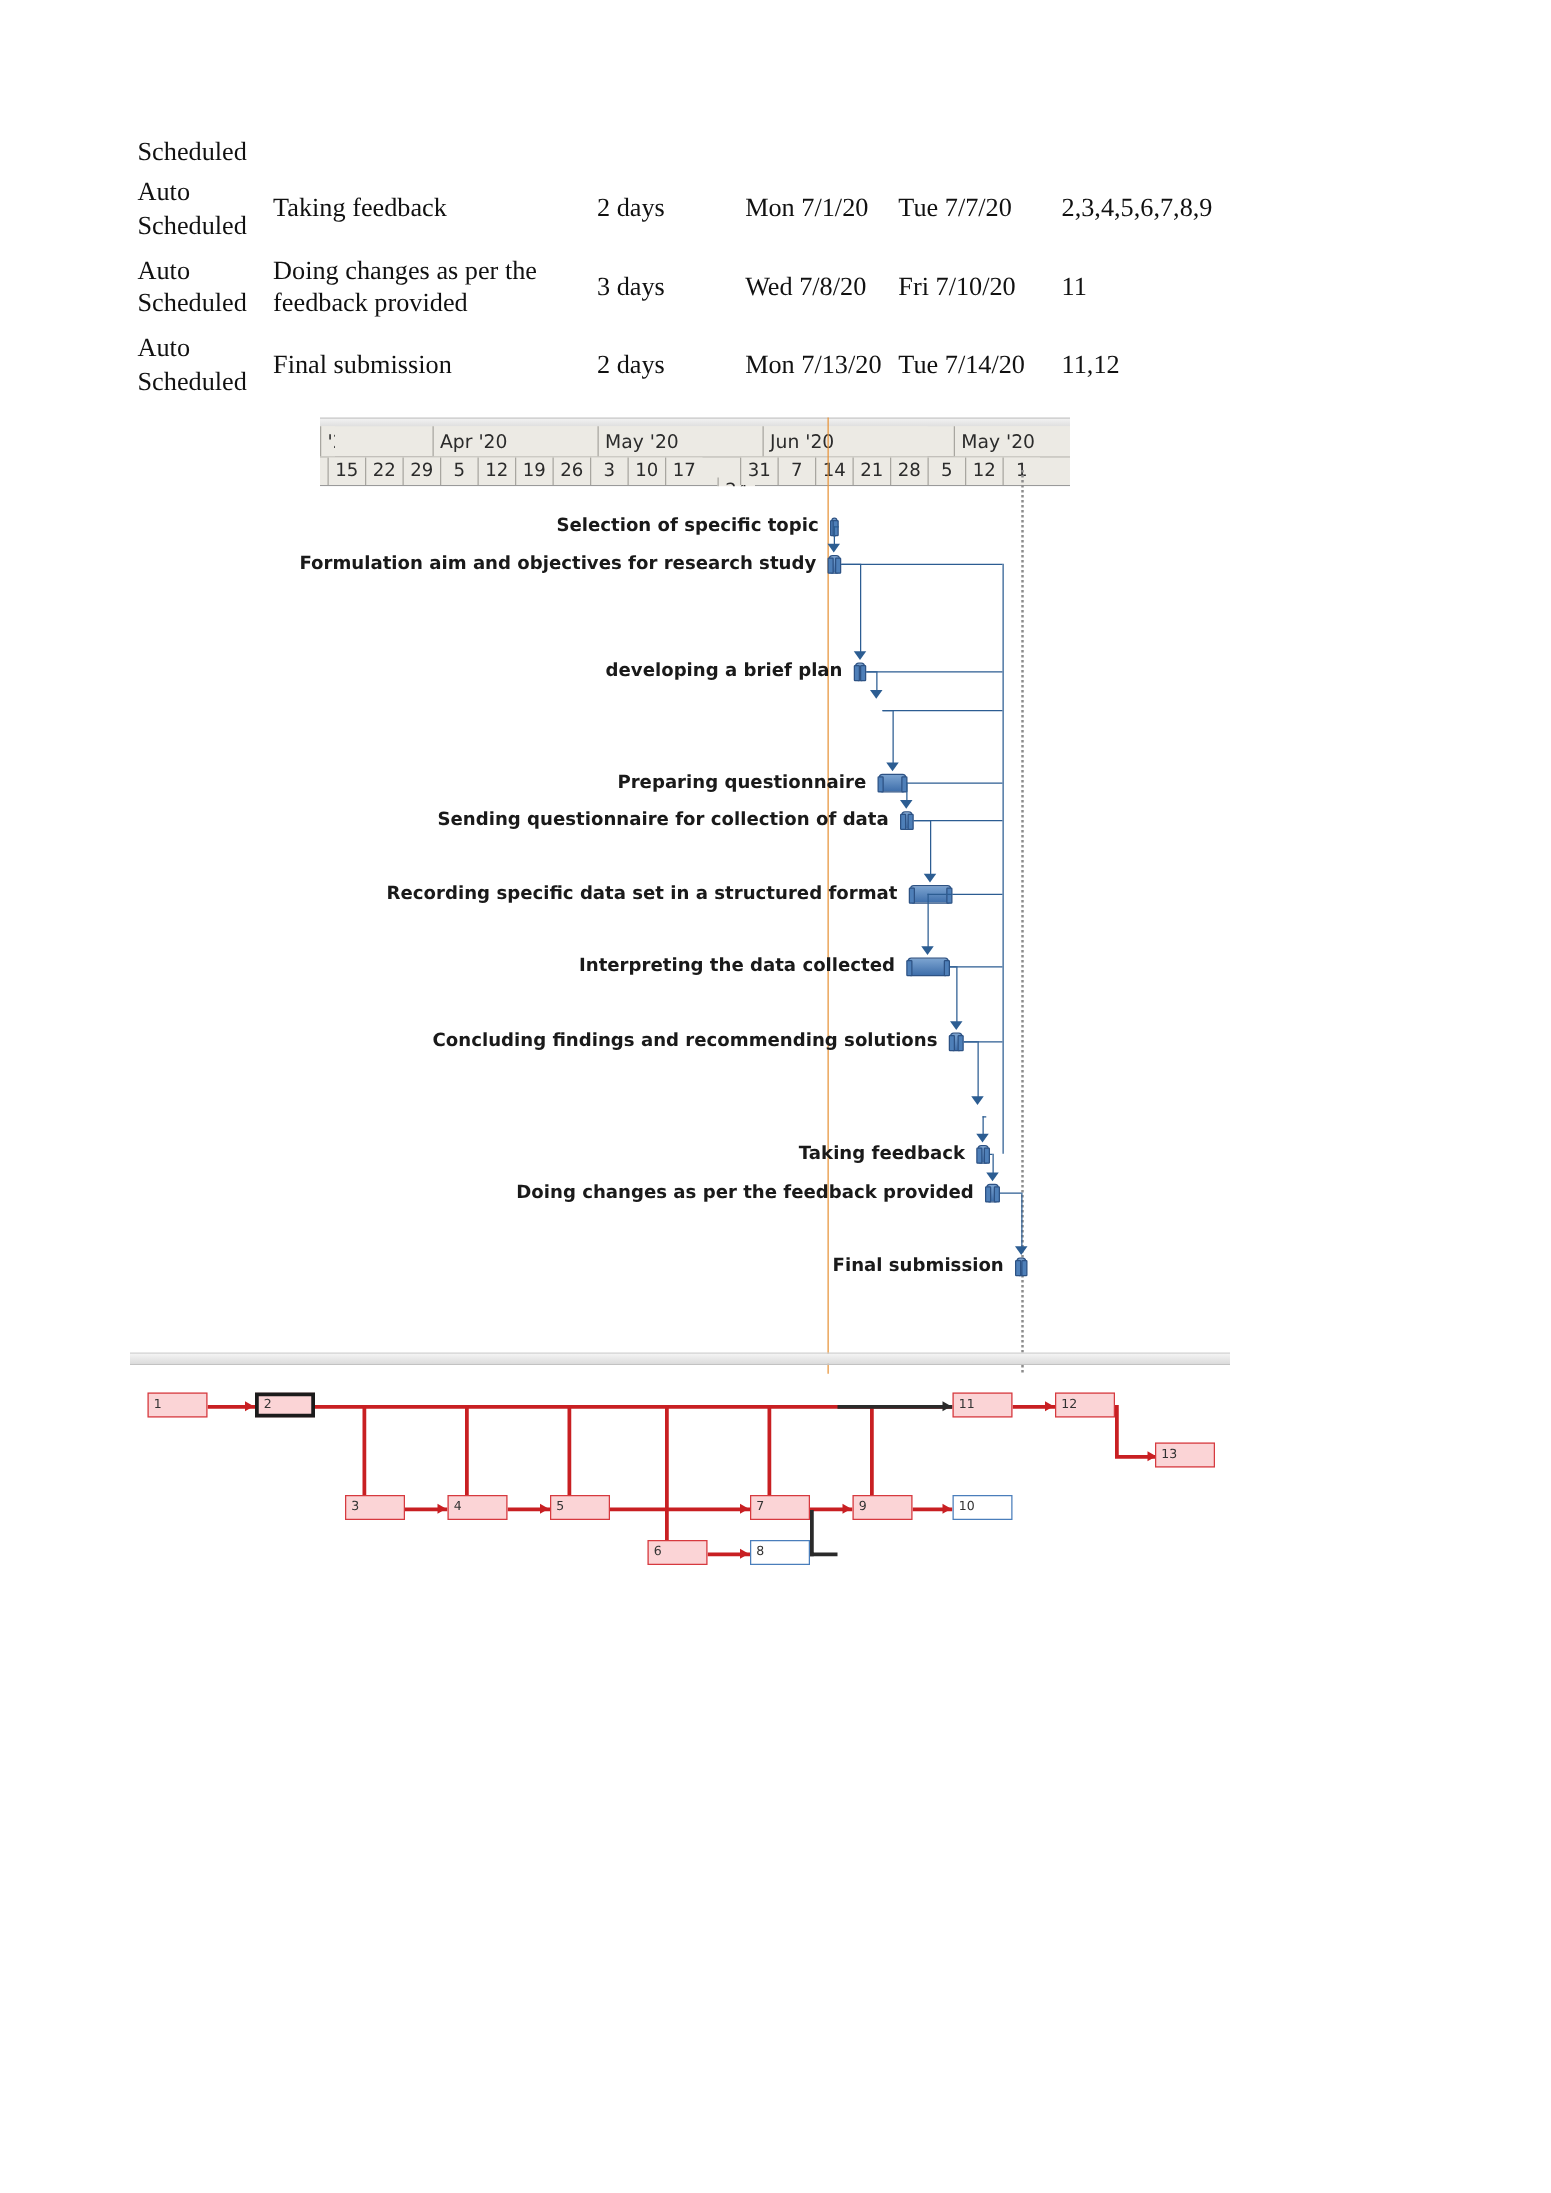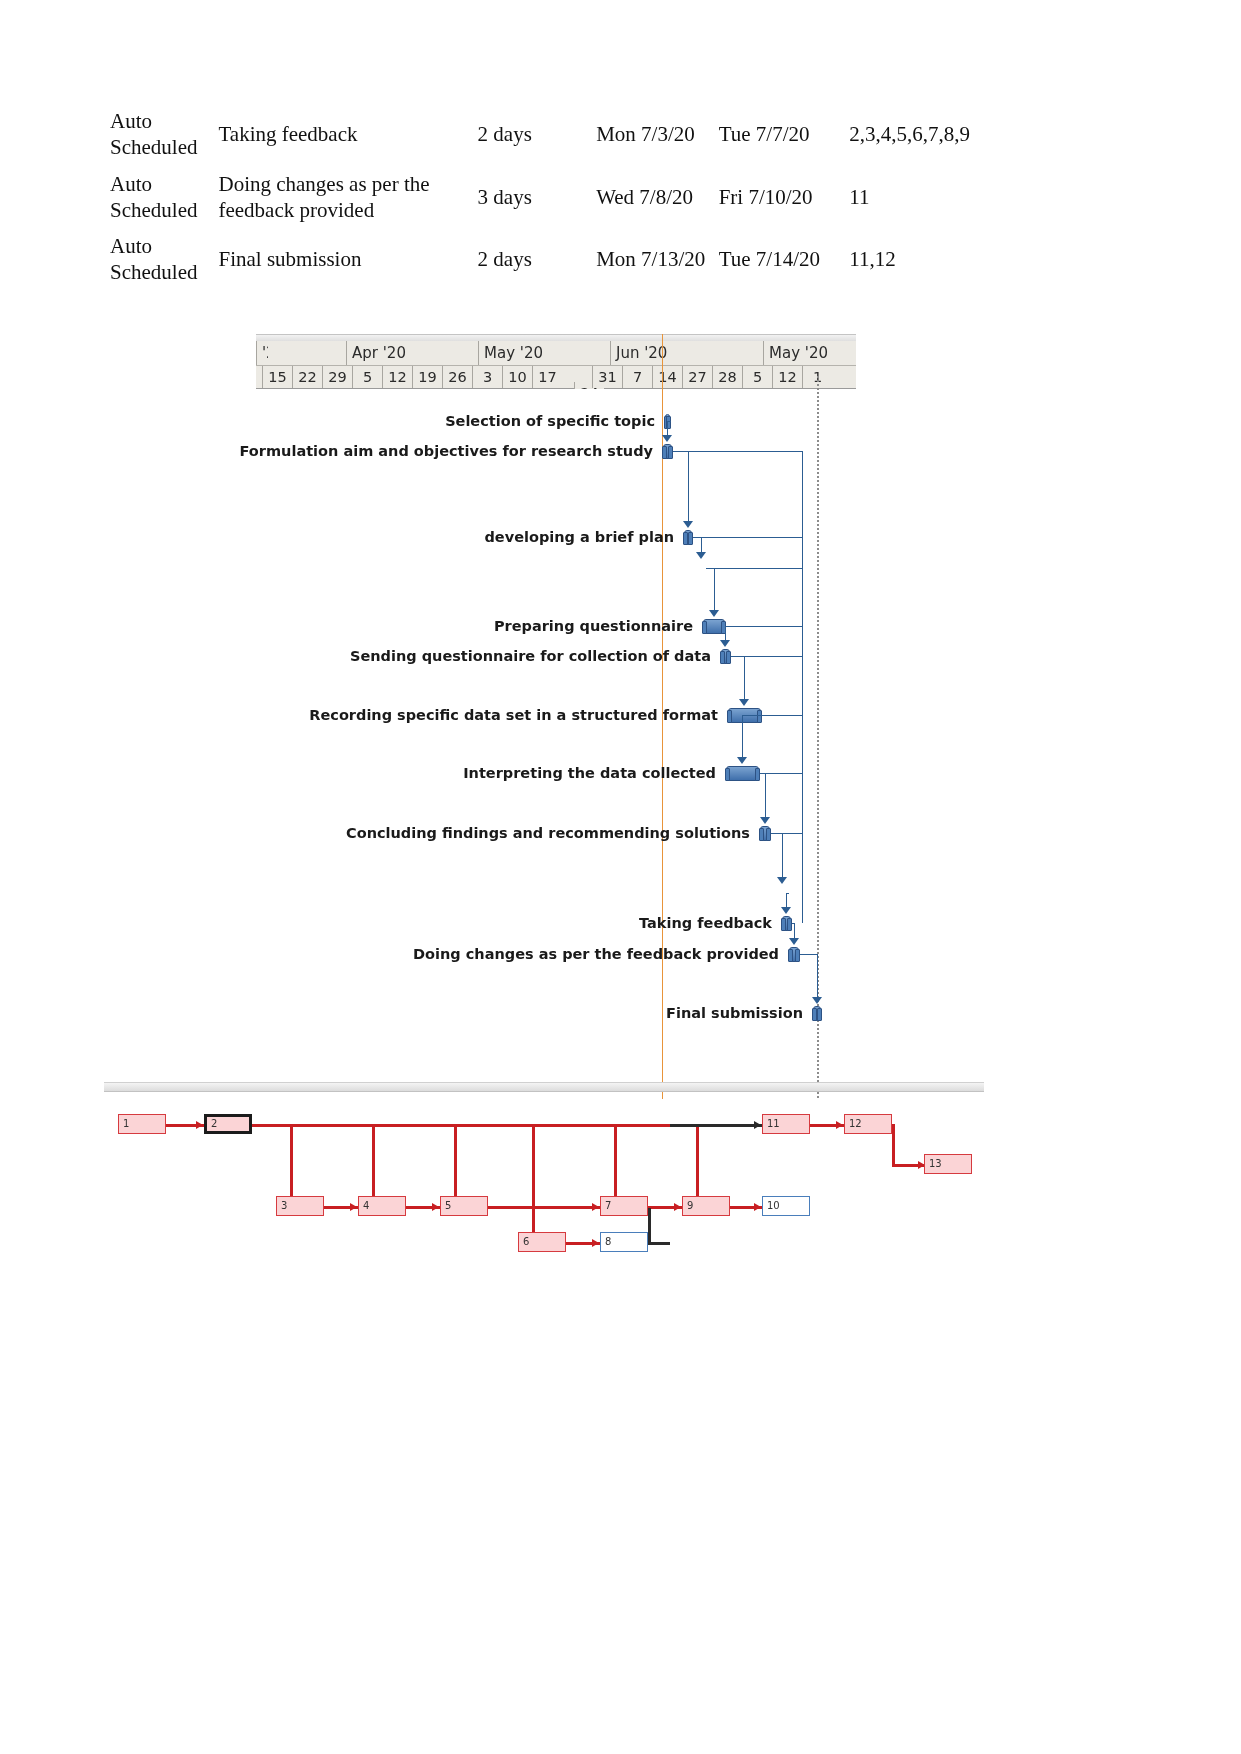--- a/index.html
+++ b/index.html
@@ -251,25 +251,33 @@
     border-bottom: 4px solid transparent;
     border-left: 7px solid #c81f22;
   }
   .arrowhead.dark { border-left-color: #2a2a2a; }
 </style>
 </head>
 <body>
 
 <table class="task-table">
   <tbody>
+    <tr class="row-orphan">
+      <td class="col-mode">Scheduled</td>
+      <td class="col-name"></td>
+      <td class="col-dur"></td>
+      <td class="col-start"></td>
+      <td class="col-finish"></td>
+      <td class="col-pred"></td>
+    </tr>
     <tr>
       <td class="col-mode">Auto Scheduled</td>
       <td class="col-name">Taking feedback</td>
       <td class="col-dur">2 days</td>
-      <td class="col-start">Mon 7/3/20</td>
+      <td class="col-start">Mon 7/1/20</td>
       <td class="col-finish">Tue 7/7/20</td>
       <td class="col-pred">2,3,4,5,6,7,8,9</td>
     </tr>
     <tr>
       <td class="col-mode">Auto Scheduled</td>
       <td class="col-name">Doing changes as per the feedback provided</td>
       <td class="col-dur">3 days</td>
       <td class="col-start">Wed 7/8/20</td>
       <td class="col-finish">Fri 7/10/20</td>
       <td class="col-pred">11</td>
@@ -304,21 +312,21 @@
         <div class="day-cell" style="left: 126px; width: 30px;">12</div>
         <div class="day-cell" style="left: 156px; width: 30px;">19</div>
         <div class="day-cell" style="left: 186px; width: 30px;">26</div>
         <div class="day-cell" style="left: 216px; width: 30px;">3</div>
         <div class="day-cell" style="left: 246px; width: 30px;">10</div>
         <div class="day-cell" style="left: 276px; width: 30px;">17</div>
         <div class="day-cell" style="left: 318px; width: 30px; margin-top: 16px;">24</div>
         <div class="day-cell" style="left: 336px; width: 30px;">31</div>
         <div class="day-cell" style="left: 366px; width: 30px;">7</div>
         <div class="day-cell" style="left: 396px; width: 30px;">14</div>
-        <div class="day-cell" style="left: 426px; width: 30px;">27</div>
+        <div class="day-cell" style="left: 426px; width: 30px;">21</div>
         <div class="day-cell" style="left: 456px; width: 30px;">28</div>
         <div class="day-cell" style="left: 486px; width: 30px;">5</div>
         <div class="day-cell" style="left: 516px; width: 30px;">12</div>
         <div class="day-cell" style="left: 546px; width: 30px;">1</div>
       </div>
   </div>
 
   <div class="gantt-body" id="gantt-body">
     <div class="today-line" id="today-line" style="left: 406px;"></div>
     <div class="status-line" id="status-line" style="left: 561px;"></div>

